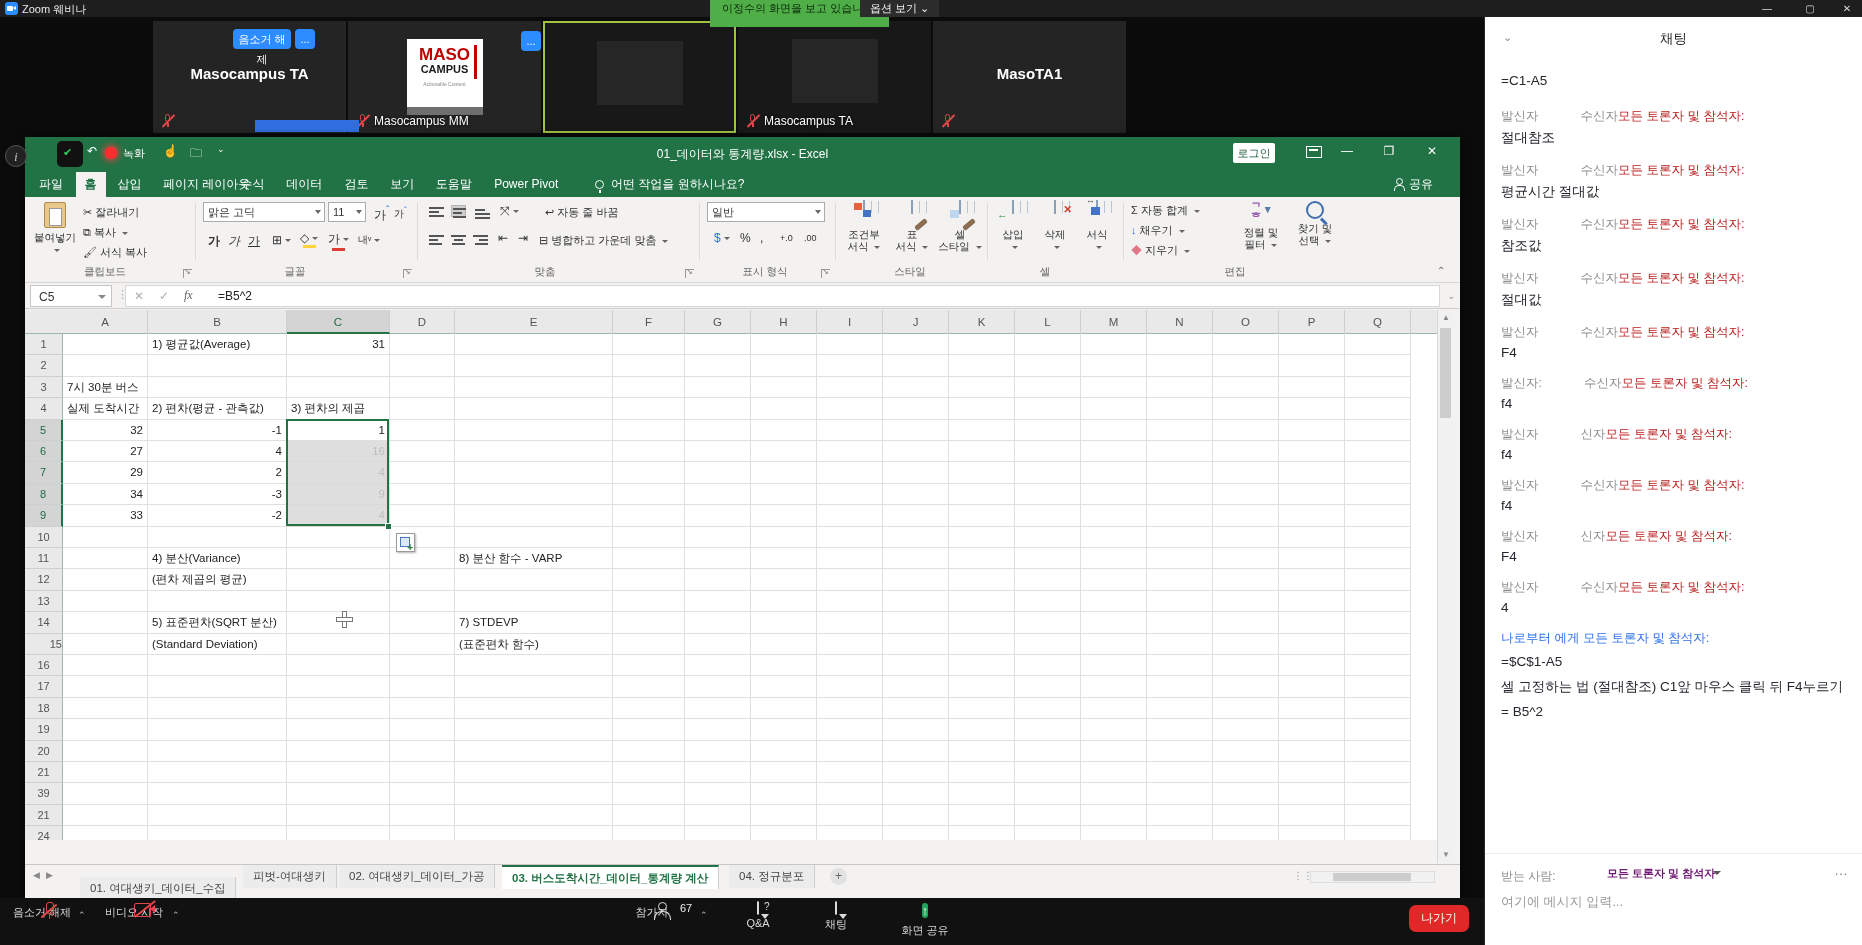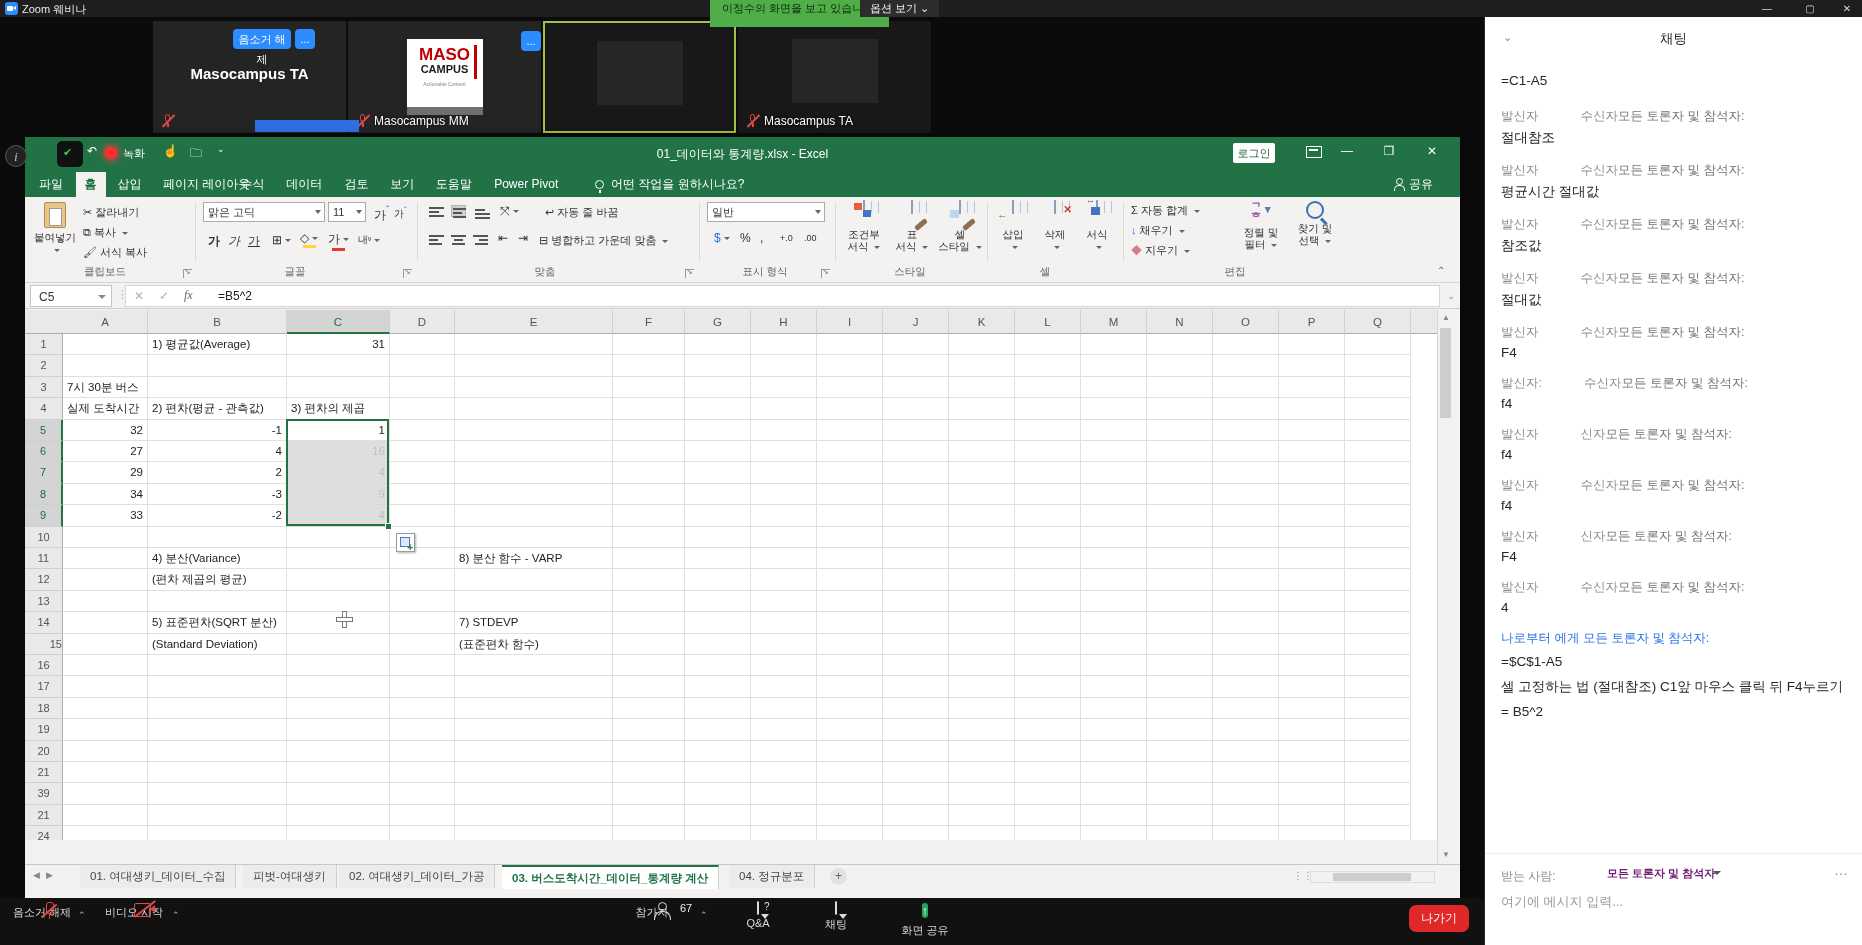--- a/index.html
+++ b/index.html
@@ -167,21 +167,21 @@
   #chat { position:absolute; left:1484px; top:17px; width:378px; height:928px; background:#fff; border-left:1px solid #2a2a2a; }
   #chat-hdr { position:relative; height:44px; }
   #chat-collapse { position:absolute; left:18px; top:14px; color:#888; font-size:11px; }
   #chat-title { position:absolute; left:0; right:0; top:13px; text-align:center; color:#222; font-size:13.5px; }
   #chat-msgs { position:absolute; left:0; top:52px; right:0; bottom:92px; padding:4px 16px 0 16px; overflow:hidden; }
   .cfirst { color:#26262e; font-size:13.5px; margin-bottom:20px; }
   .cmsg { margin-bottom:15px; }
   .chead { font-size:12.5px; height:18px; white-space:nowrap; }
   .cfrom, .cto { color:#8d8d8d; }
   .cgap { display:inline-block; width:42px; }
-  .caud { color:#737373; }
+  .caud { color:#b91c1c; }
   .cbody { color:#26262e; font-size:13.5px; margin-top:3px; }
   .cself-hdr { color:#2a6fe8; font-size:12.5px; margin-bottom:4px; margin-top:4px; }
   .cself-line { color:#26262e; font-size:13.5px; margin-bottom:4px; line-height:21px; }
   #chat-bottom { position:absolute; left:0; bottom:0; width:378px; height:92px; background:#fff; border-top:1px solid #ececec; }
   #rcp-label { position:absolute; left:16px; top:14px; color:#8d8d8d; font-size:12px; }
   #rcp-value { position:absolute; left:90px; top:12px; color:#701a75; font-size:11px; font-weight:bold;margin-left:32px; }
   #rcp-dd { position:absolute; left:228px; top:17px; border-left:4px solid transparent; border-right:4px solid transparent; border-top:4.5px solid #555; }
   #rcp-more { position:absolute; right:14px; top:8px; color:#888; font-size:14px; letter-spacing:1px; }
   #chat-input { position:absolute; left:16px; top:40px; width:340px; border:none; outline:none; font-size:13px; color:#444; font-family:"Liberation Sans",sans-serif; }
   #chat-input::placeholder { color:#9a9a9a; }
@@ -230,20 +230,27 @@
           <div class="vid">
             <div class="blob"></div>
           </div>
           <button class="bluebtn" style="left: -24px; top: 8px; width: 20px;">...</button>
         </div>
         <div class="tile" style="left: 738px;">
           <div class="vid">
             <div class="blob"></div>
           </div>
           <div class="bname">Masocampus TA</div>
+          <span class="micoff">
+            <i class="m"></i>
+            <i class="s"></i>
+          </span>
+        </div>
+        <div class="tile" style="left: 933px;">
+          <div class="cname">MasoTA1</div>
           <span class="micoff">
             <i class="m"></i>
             <i class="s"></i>
           </span>
         </div>
         <div id="tile4-bar"></div>
       </div>
 
     <div id="excel">
       <div id="xl-titlebar">
@@ -882,21 +889,21 @@
         <div id="vthumb"></div>
         <span class="scr-arrow" style="bottom:0;">▼</span>
       </div>
 
       <div id="tabbar">
         <span id="tabnav">◀▶</span>
         <span id="tabsplit">⋮⋮</span>
         <div id="hscroll">
             <div id="hthumb"></div>
           </div>
-      <span class="stab" style="left: 55px;">01. 여대생키_데이터_수집</span>
+      <span class="stab" style="left: 55px; margin-top: 12px;">01. 여대생키_데이터_수집</span>
           <span class="stab" style="left: 218px;">피벗-여대생키</span>
           <span class="stab" style="left: 314px;">02. 여대생키_데이터_가공</span>
           <span class="stab active" style="left: 477px;">03. 버스도착시간_데이터_통계량 계산</span>
           <span class="stab" style="left: 704px;">04. 정규분포</span>
           <span id="newsheet" style="left: 805px;">+</span>
         </div>
 
       <div id="xlcursor" style="left:312px; top:475px;"></div>
     </div>
 

